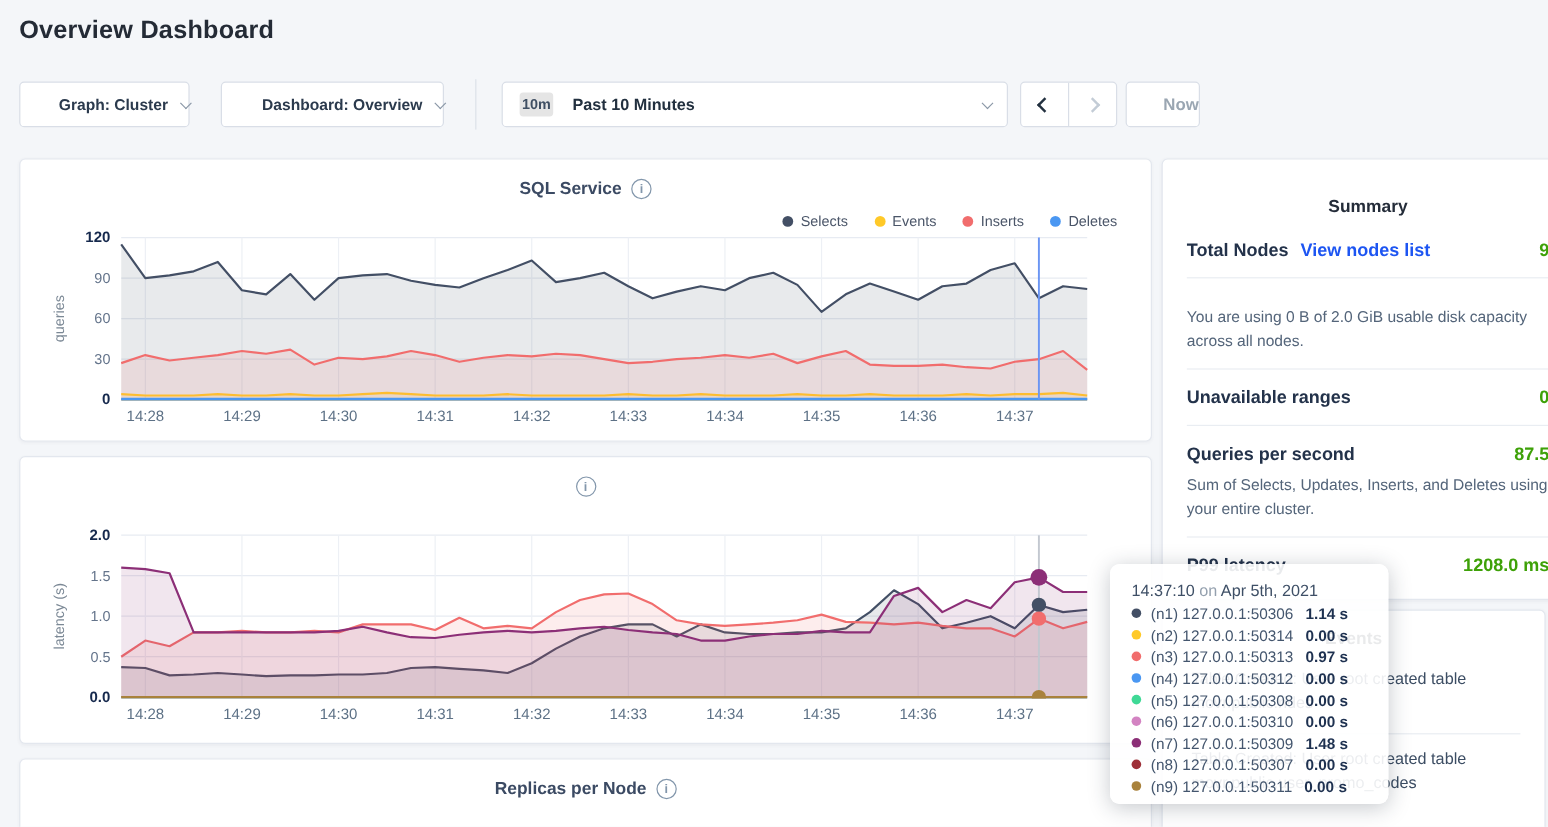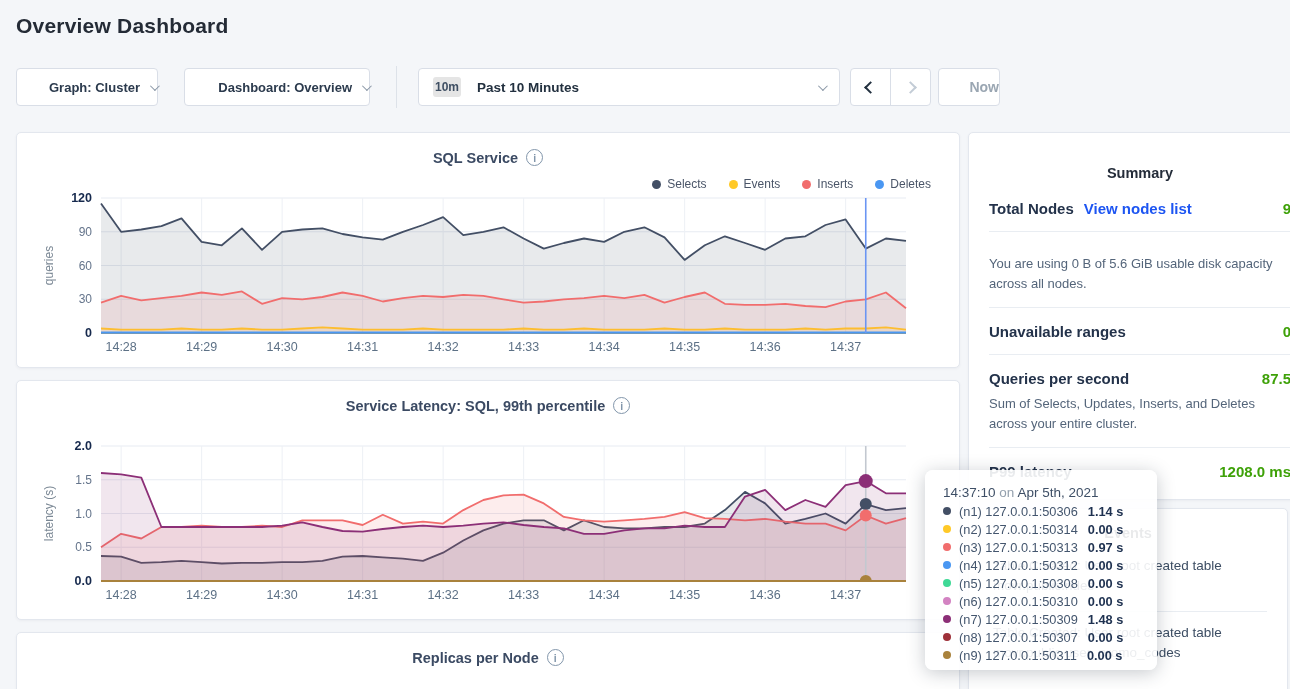--- a/index.html
+++ b/index.html
@@ -163,21 +163,20 @@
       <polyline points="60.0,137.5 80.1,138.6 100.3,138.6 120.4,138.6 140.5,137.5 160.6,138.6 180.8,138.6 200.9,137.5 221.0,138.6 241.1,138.6 261.3,137.5 281.4,136.4 301.5,137.5 321.6,138.6 341.8,138.6 361.9,138.6 382.0,137.5 402.1,138.6 422.3,138.6 442.4,138.6 462.5,138.6 482.6,137.5 502.8,138.6 522.9,138.6 543.0,137.5 563.1,138.6 583.3,138.6 603.4,138.6 623.5,137.5 643.6,138.6 663.8,138.6 683.9,137.5 704.0,138.6 724.1,138.6 744.3,138.6 764.4,137.5 784.5,138.6 804.6,137.5 824.8,137.5 844.9,136.4 865.0,138.6" fill="none" stroke="#ffc928" stroke-width="1.8" stroke-linejoin="round"></polyline>
       <polygon points="60,142 60.0,111.6 80.1,104.9 100.3,109.4 120.4,107.1 140.5,104.9 160.6,101.5 180.8,103.8 200.9,100.4 221.0,112.8 241.1,107.1 261.3,108.3 281.4,106.0 301.5,101.5 321.6,104.9 341.8,110.5 361.9,107.1 382.0,104.9 402.1,106.0 422.3,103.8 442.4,104.9 462.5,108.3 482.6,111.6 502.8,110.5 522.9,108.3 543.0,107.1 563.1,104.9 583.3,107.1 603.4,103.8 623.5,111.6 643.6,106.0 663.8,101.5 683.9,112.8 704.0,113.9 724.1,113.9 744.3,112.8 764.4,115.0 784.5,116.1 804.6,110.5 824.8,108.3 844.9,101.5 865.0,117.3 865,142" fill="#f16d6d" opacity="0.12"></polygon>
       <polyline points="60.0,111.6 80.1,104.9 100.3,109.4 120.4,107.1 140.5,104.9 160.6,101.5 180.8,103.8 200.9,100.4 221.0,112.8 241.1,107.1 261.3,108.3 281.4,106.0 301.5,101.5 321.6,104.9 341.8,110.5 361.9,107.1 382.0,104.9 402.1,106.0 422.3,103.8 442.4,104.9 462.5,108.3 482.6,111.6 502.8,110.5 522.9,108.3 543.0,107.1 563.1,104.9 583.3,107.1 603.4,103.8 623.5,111.6 643.6,106.0 663.8,101.5 683.9,112.8 704.0,113.9 724.1,113.9 744.3,112.8 764.4,115.0 784.5,116.1 804.6,110.5 824.8,108.3 844.9,101.5 865.0,117.3" fill="none" stroke="#f16d6d" stroke-width="1.8" stroke-linejoin="round"></polyline>
       <polyline points="60.0,141.4 80.1,141.4 100.3,141.4 120.4,141.4 140.5,141.4 160.6,141.4 180.8,141.4 200.9,141.4 221.0,141.4 241.1,141.4 261.3,141.4 281.4,141.4 301.5,141.4 321.6,141.4 341.8,141.4 361.9,141.4 382.0,141.4 402.1,141.4 422.3,141.4 442.4,141.4 462.5,141.4 482.6,141.4 502.8,141.4 522.9,141.4 543.0,141.4 563.1,141.4 583.3,141.4 603.4,141.4 623.5,141.4 643.6,141.4 663.8,141.4 683.9,141.4 704.0,141.4 724.1,141.4 744.3,141.4 764.4,141.4 784.5,141.4 804.6,141.4 824.8,141.4 844.9,141.4 865.0,141.4" fill="none" stroke="#4a97f2" stroke-width="1.8" stroke-linejoin="round"></polyline>
       <line x1="824.75" x2="824.75" y1="7" y2="142" stroke="#6b95f3" stroke-width="1.6"></line>
     </svg>
 </div>
 
 <div class="panel" id="panel-latency">
   <div class="panel-title-row">
-    <span class="panel-title">Service Latency: SQL, 99th percentile</span>
     <span class="info-icon">i</span>
   </div>
   <svg class="chart-svg" width="896" height="172">
       <line x1="60" x2="865" y1="142" y2="142" stroke="#7f9aa8" stroke-width="2"></line>
       <text x="51" y="146" text-anchor="end" class="ylab-bold">0.0</text>
       <line x1="60" x2="865" y1="108.25" y2="108.25" stroke="#e7ebf2" stroke-width="1"></line>
       <text x="51" y="112.25" text-anchor="end" class="ylab">0.5</text>
       <line x1="60" x2="865" y1="74.5" y2="74.5" stroke="#e7ebf2" stroke-width="1"></line>
       <text x="51" y="78.5" text-anchor="end" class="ylab">1.0</text>
       <line x1="60" x2="865" y1="40.75" y2="40.75" stroke="#e7ebf2" stroke-width="1"></line>
@@ -235,34 +234,34 @@
 <div class="panel" id="summary-card">
   <div class="card-heading">Summary</div>
   <div class="sum-row">
     <div class="sum-main">
       <span class="sum-label">Total Nodes</span>
       <span class="sum-link">View nodes list</span>
       <span class="sum-value">9</span>
     </div>
   </div>
   <div class="sum-row">
-    <div class="sum-sub">You are using 0 B of 5.6 GiB usable disk capacity across all nodes.</div>
+    <div class="sum-sub">You are using 0 B of 2.0 GiB usable disk capacity across all nodes.</div>
   </div>
   <div class="sum-row">
     <div class="sum-main">
       <span class="sum-label">Unavailable ranges</span>
       <span class="sum-value">0</span>
     </div>
   </div>
   <div class="sum-row">
     <div class="sum-main">
       <span class="sum-label">Queries per second</span>
       <span class="sum-value">87.5</span>
     </div>
-    <div class="sum-sub">Sum of Selects, Updates, Inserts, and Deletes across your entire cluster.</div>
+    <div class="sum-sub">Sum of Selects, Updates, Inserts, and Deletes using your entire cluster.</div>
   </div>
   <div class="sum-row">
     <div class="sum-main">
       <span class="sum-label">P99 latency</span>
       <span class="sum-value">1208.0 ms</span>
     </div>
   </div>
 </div>
 
 <div class="panel" id="events-card">

